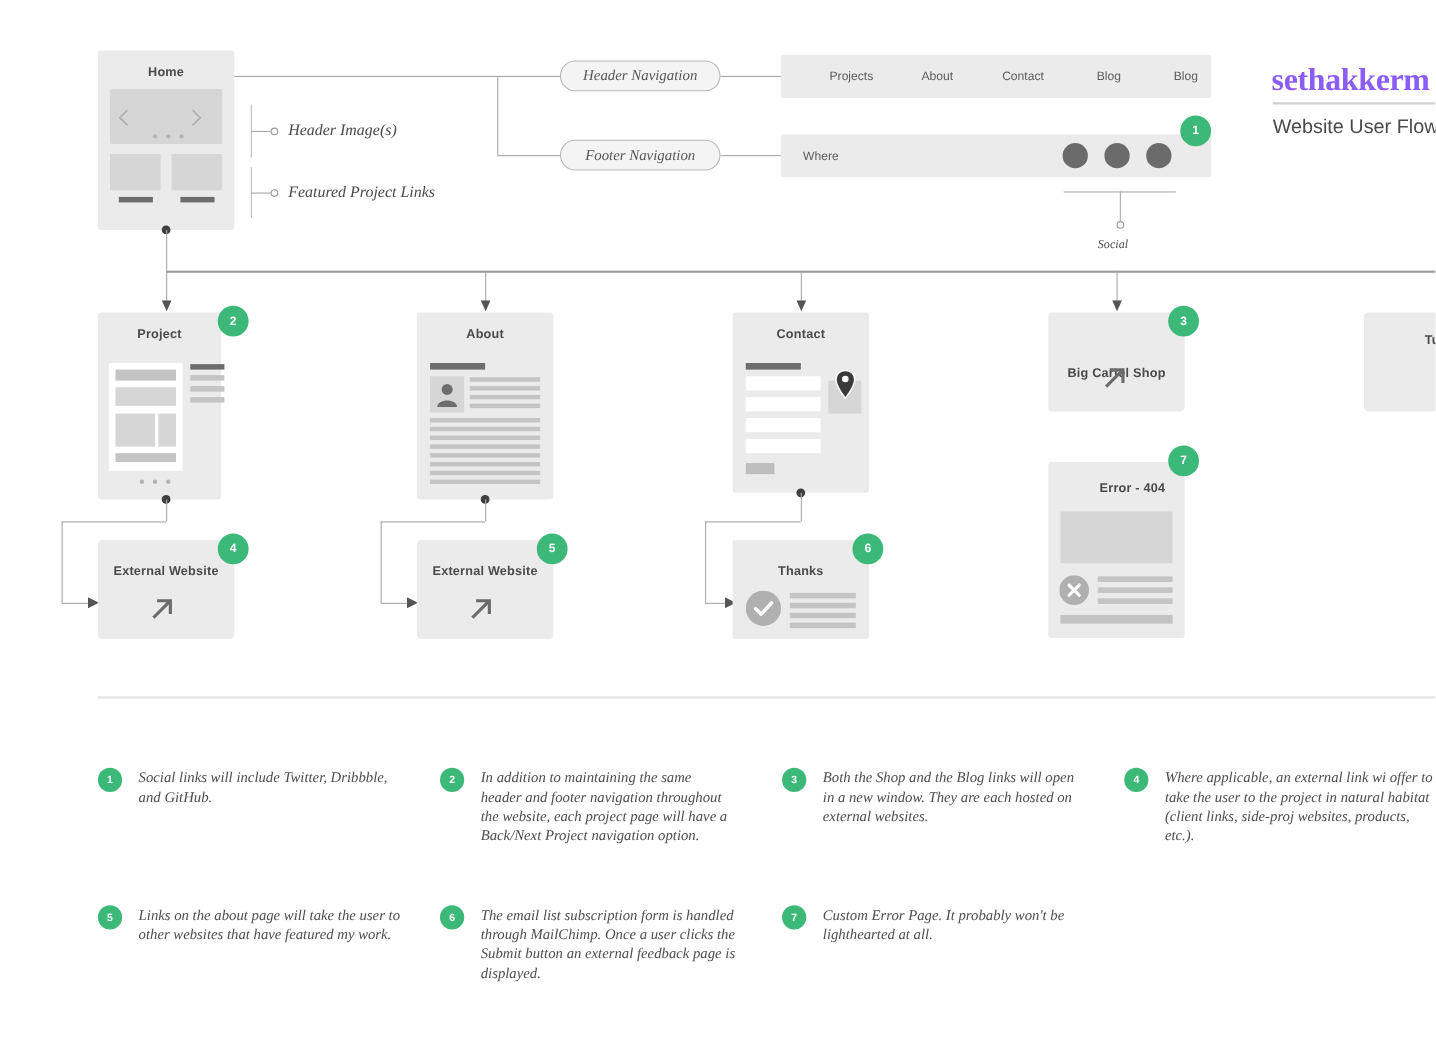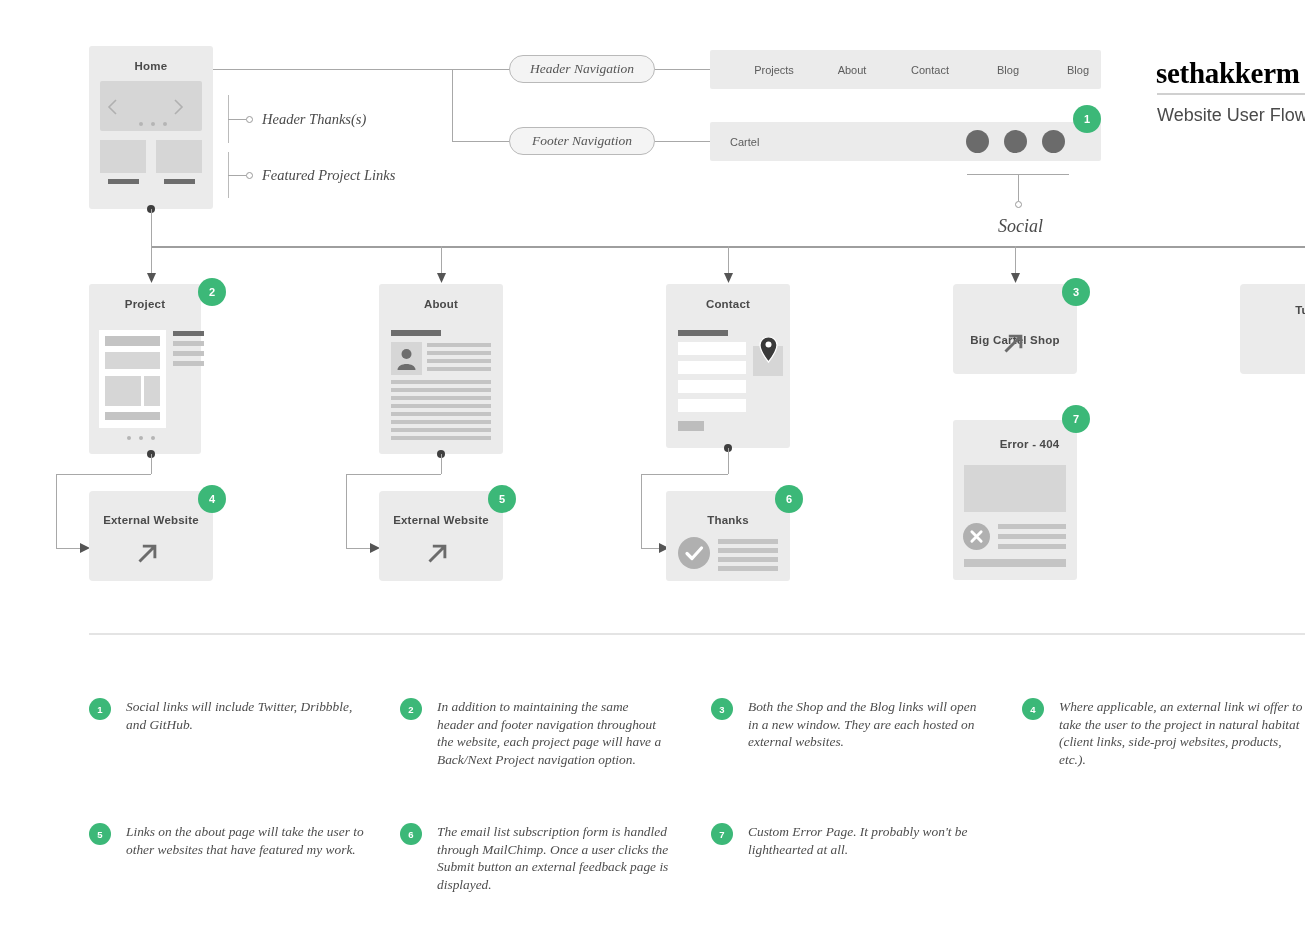--- a/index.html
+++ b/index.html
@@ -70,21 +70,21 @@
   
   .ann {
     position:absolute;
     font-family:"Liberation Serif", serif;
     font-style:italic; font-size:14.5px; color:#4a4a4a;
     white-space:nowrap;
   }
   .ann-small {
     position:absolute;
     font-family:"Liberation Serif", serif;
-    font-style:italic; font-size:18px; color:#4a4a4a;
+    font-style:italic; font-size:11px; color:#4a4a4a;
     white-space:nowrap;
   }
 
   
   .ln-h { position:absolute; height:1px; background:#a8a8a8; }
   .ln-v { position:absolute; width:1px; background:#a8a8a8; }
   .ln-h2 { position:absolute; height:1.6px; background:#9e9e9e; }
   .ln-brack { position:absolute; width:1.4px; background:#bbbbbb; }
   .circ-o {
     position:absolute; width:7px; height:7px; border-radius:50%;
@@ -92,21 +92,21 @@
   }
   .dot-f {
     position:absolute; width:8px; height:8px; border-radius:50%;
     background:#3f3f3f;
   }
 
   
   .brand {
     position:absolute;
     font-family:"Liberation Serif", serif;
-    font-weight:bold; font-size:29px; color:#000000;
+    font-weight:bold; font-size:29px; color:#8b5cf6;
     letter-spacing:-.3px; white-space:nowrap;
   }
   .brand-rule { position:absolute; height:1.5px; background:#d0d0d0; }
   .brand-sub {
     position:absolute; font-size:18px; color:#4a4a4a; white-space:nowrap;
   }
 
   
   .divider { position:absolute; height:2px; background:#e4e4e4; }
 
@@ -153,21 +153,21 @@
 
     <div class="blk-mid" style="left:11px; top:94px; width:46px; height:33px;"></div>
     <div class="blk-dark" style="left:19px; top:133px; width:31px; height:5px;"></div>
     <div class="blk-mid" style="left:67px; top:94px; width:46px; height:33px;"></div>
     <div class="blk-dark" style="left:75px; top:133px; width:31px; height:5px;"></div>
   </div>
 
   <div class="ln-brack" style="left:228px; top:95px; height:48px;"></div>
   <div class="ln-h" style="left:228px; top:119px; width:18px;"></div>
   <div class="circ-o" style="left:246px; top:116px;"></div>
-  <div class="ann" style="left:262px; top:111px;">Header Thanks(s)</div>
+  <div class="ann" style="left:262px; top:111px;">Header Image(s)</div>
 
   <div class="ln-brack" style="left:228px; top:152px; height:46px;"></div>
   <div class="ln-h" style="left:228px; top:175px; width:18px;"></div>
   <div class="circ-o" style="left:246px; top:172px;"></div>
   <div class="ann" style="left:262px; top:167px;">Featured Project Links</div>
 
   <div class="ln-h" style="left:213px; top:69px; width:239px;"></div>
   <div class="ln-v" style="left:452px; top:69px; height:72px;"></div>
   <div class="ln-h" style="left:452px; top:141px; width:58px;"></div>
   <div class="ln-h" style="left:452px; top:69px; width:58px;"></div>
@@ -186,21 +186,21 @@
 
   <div class="navbar" style="left:710px; top:50px; width:391px; height:39px;">
     <div class="nav-item" style="position:absolute; left:0px;  width:84px;">Projects</div>
     <div class="nav-item" style="position:absolute; left:78px; width:84px;">About</div>
     <div class="nav-item" style="position:absolute; left:156px;width:84px;">Contact</div>
     <div class="nav-item" style="position:absolute; left:234px;width:84px;">Blog</div>
     <div class="nav-item" style="position:absolute; left:304px;width:84px;">Blog</div>
   </div>
 
   <div class="navbar" style="left:710px; top:122px; width:391px; height:39px;">
-    <span class="footer-email">Cartel</span>
+    <span class="footer-email">Where</span>
     <span class="social-dot" style="position:absolute; right:112px; top:8px;"></span>
     <span class="social-dot" style="position:absolute; right:74px;  top:8px;"></span>
     <span class="social-dot" style="position:absolute; right:36px;  top:8px;"></span>
   </div>
   <div class="badge" style="left:1073px; top:105px;">1</div>
 
   <div class="ln-h" style="left:967px; top:174px; width:102px;"></div>
   <div class="ln-v" style="left:1018px; top:174px; height:27px;"></div>
   <div class="circ-o" style="left:1015px; top:201px;"></div>
   <div class="ann-small" style="left:998px; top:216px;">Social</div>

